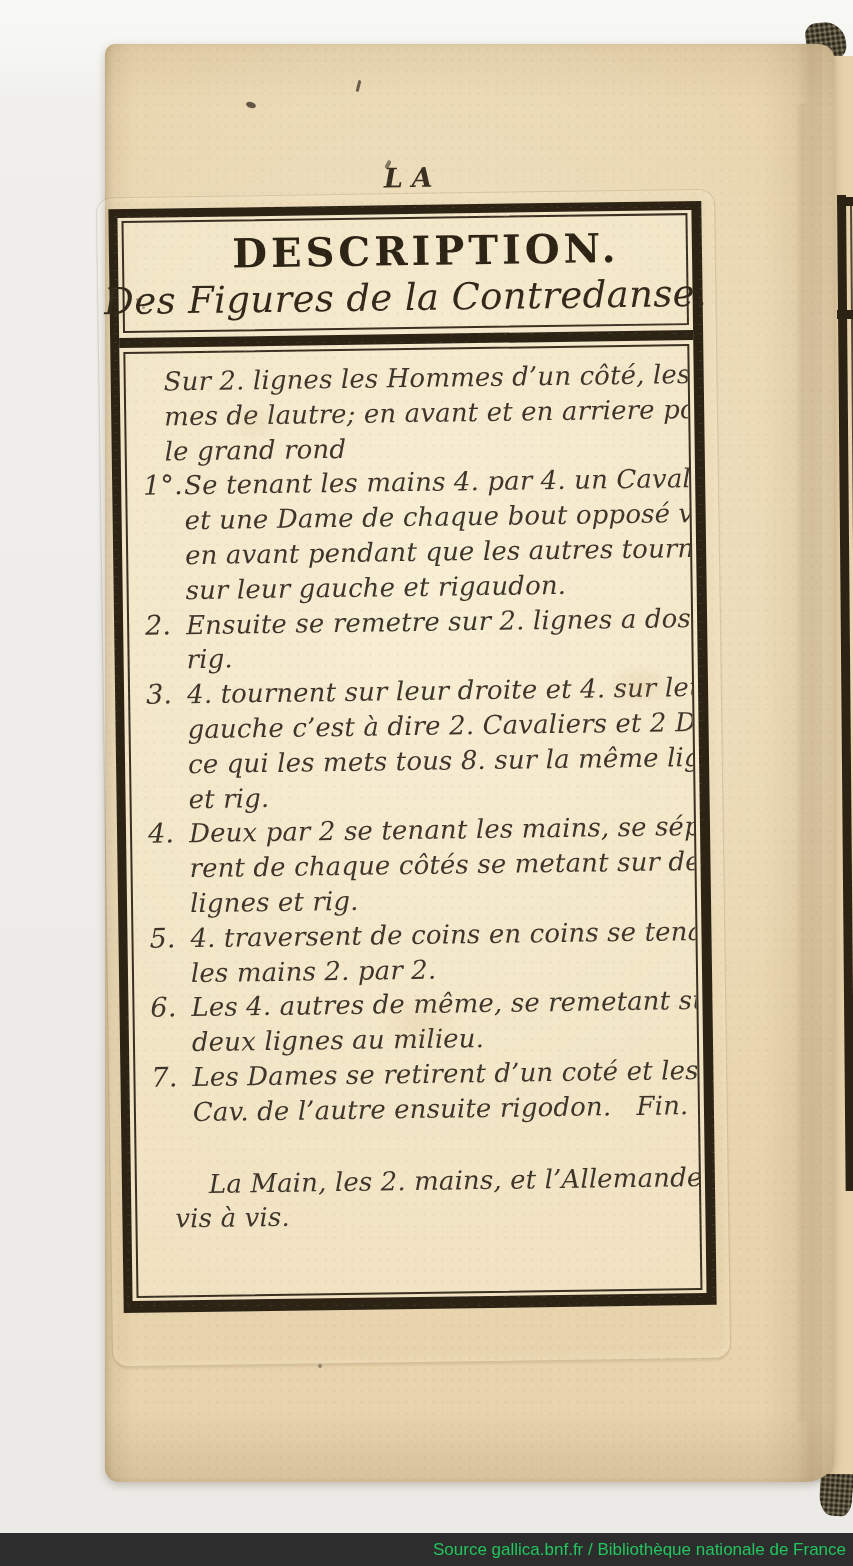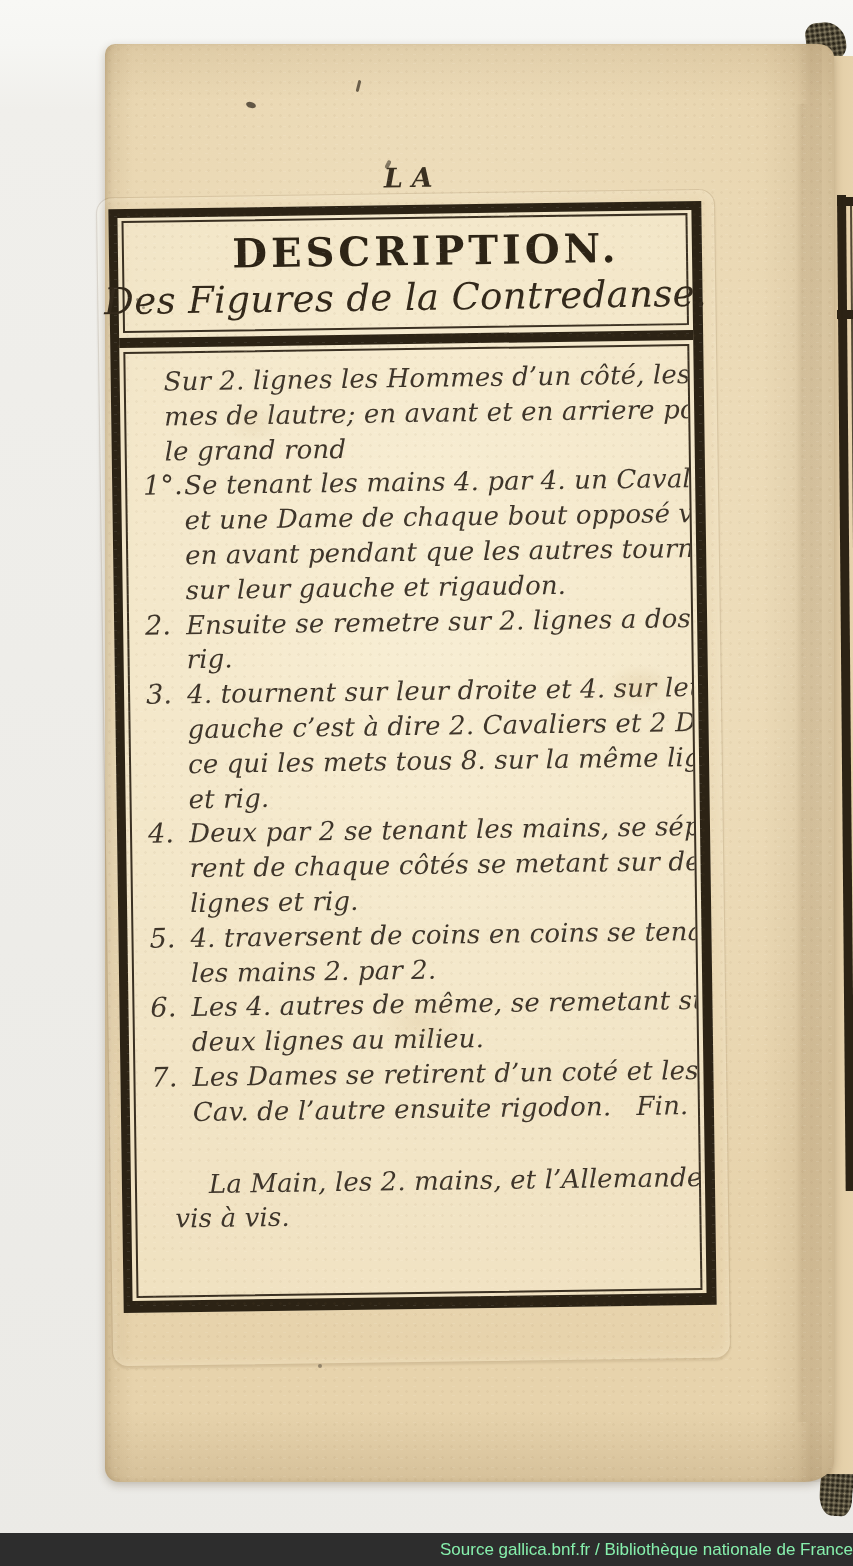--- a/index.html
+++ b/index.html
@@ -112,22 +112,22 @@
   .sp5{left:37px; top:262px; width:3px; height:3px; opacity:.45;}
   .sp6{left:213px; top:1320px; width:4px; height:4px; opacity:.5;}
   .stain{position:absolute; border-radius:50%; pointer-events:none;}
   .st1{left:500px; top:620px; width:70px; height:44px; background:radial-gradient(closest-side, rgba(170,128,62,.14), rgba(170,128,62,0));}
   .st2{left:270px; top:950px; width:90px; height:56px; background:radial-gradient(closest-side, rgba(165,125,60,.11), rgba(165,125,60,0));}
   .st3{left:120px; top:360px; width:60px; height:40px; background:radial-gradient(closest-side, rgba(160,120,60,.10), rgba(160,120,60,0));}
 
   
   .footer-bar{
     position:absolute; left:0; right:0; bottom:0; height:33px; background:#2d2d2d;
-    color:#86efac; font-family:"Liberation Sans", sans-serif; font-size:17px;
-    line-height:33px; text-align:right; box-sizing:border-box;
+    color:#22c55e; font-family:"Liberation Sans", sans-serif; font-size:17px;
+    line-height:33px; text-align:right; padding-right:7px; box-sizing:border-box;
   }
 </style>
 </head>
 <body>
 
 <div class="screen">
 
   <div class="cloth cloth-top"></div>
   <div class="cloth cloth-bottom"></div>
 

